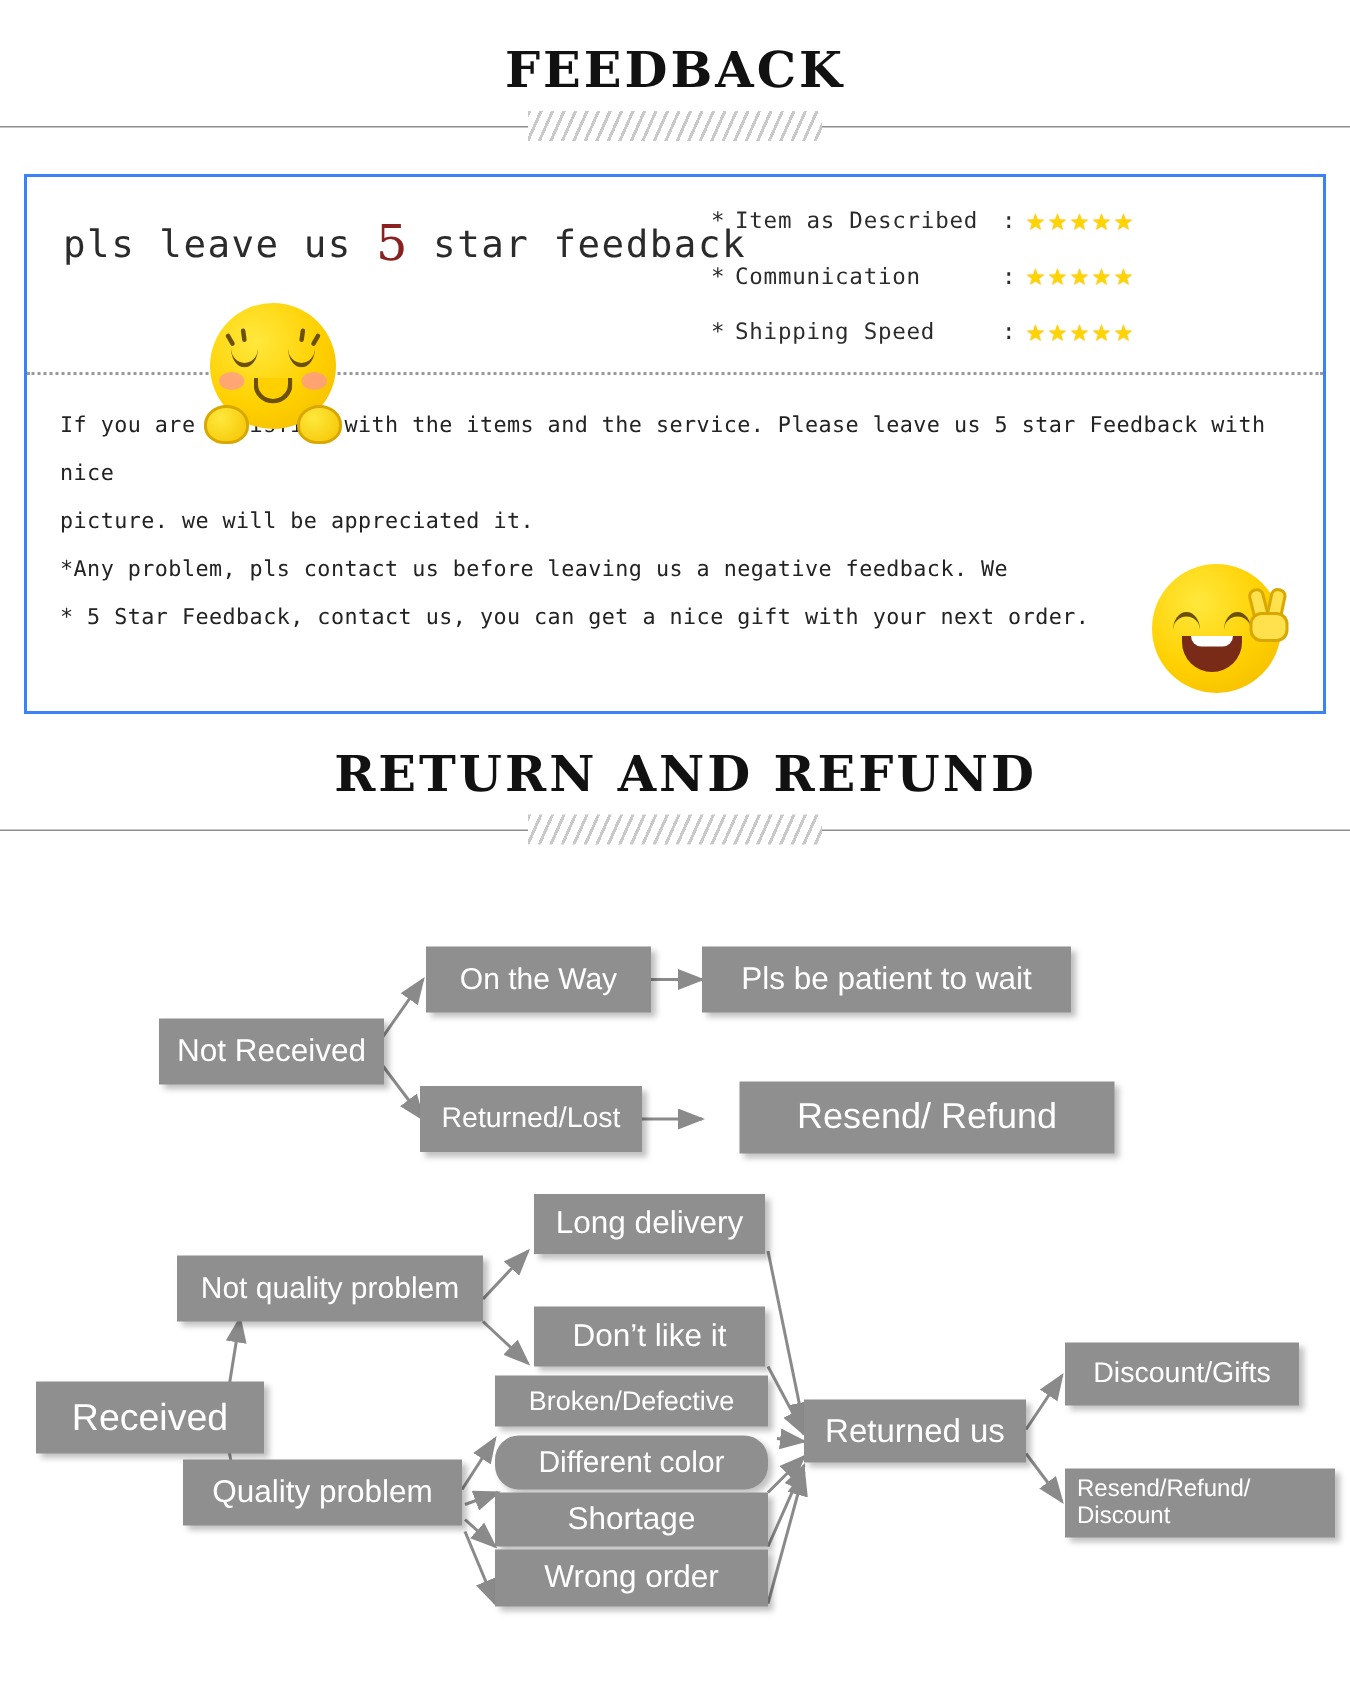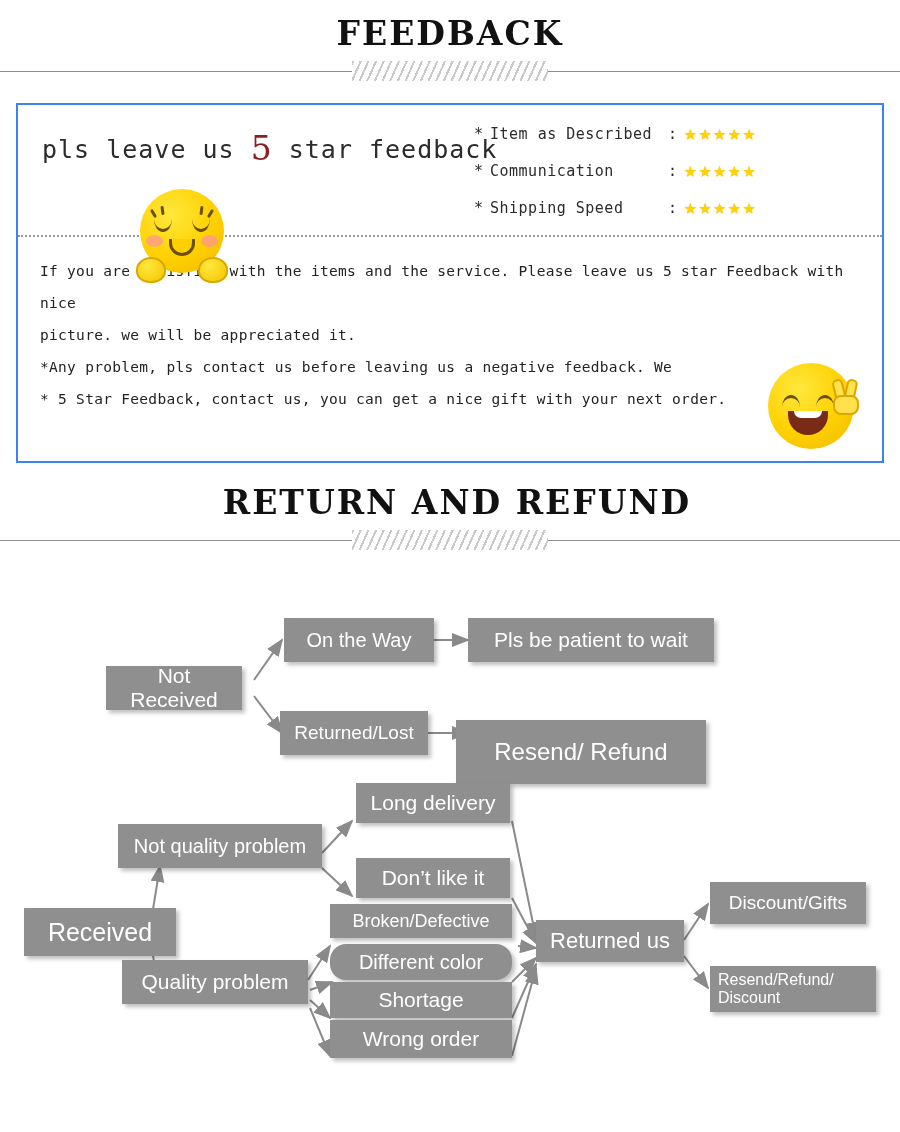--- a/index.html
+++ b/index.html
@@ -18,21 +18,21 @@
 
   
   .section-title {
     text-align: center;
     font-family: "DejaVu Serif", serif;
     font-size: 33px;
     letter-spacing: 2px;
     color: #111;
     font-weight: 700;
   }
-  #feedback-title { margin-top: 14px; }
+  #feedback-title { margin-top: 27px; }
   #return-title { margin-top: 10px; padding-left: 14px; }
 
   .rule-wrap {
     position: relative;
     height: 26px;
     margin-top: 6px;
   }
   .rule-line {
     position: absolute;
     top: 12px;
@@ -403,37 +403,37 @@
       <path d="M518,378 L536,380"></path>
       <path d="M512,414 L536,390"></path>
       <path d="M512,450 L536,396"></path>
       <path d="M512,488 L536,400"></path>
 
       <path d="M684,372 L708,336"></path>
       <path d="M684,388 L708,420"></path>
     </g>
   </svg>
 
-  <div class="node" style="left:106px; top:98px; width:136px; height:44px; font-size:21px;">Not Received</div>
+  <div class="node" style="left:106px; top:98px; width:150px; height:44px; font-size:21px;">Not Received</div>
   <div class="node" style="left:284px; top:50px; width:150px; height:44px; font-size:20px;">On the Way</div>
   <div class="node" style="left:280px; top:143px; width:148px; height:44px; font-size:19px;">Returned/Lost</div>
   <div class="node" style="left:468px; top:50px; width:246px; height:44px; font-size:21px;">Pls be patient to wait</div>
-  <div class="node" style="left:456px; top:140px; width:250px; height:64px; font-size:24px;margin-top:12px;">Resend/ Refund</div>
+  <div class="node" style="left:493px; top:140px; width:250px; height:48px; font-size:24px;">Resend/ Refund</div>
 
   <div class="node" style="left:24px; top:340px; width:152px; height:48px; font-size:25px;">Received</div>
 
   <div class="node" style="left:118px; top:256px; width:204px; height:44px; font-size:20px;">Not quality problem</div>
   <div class="node" style="left:356px; top:215px; width:154px; height:40px; font-size:21px;">Long delivery</div>
   <div class="node" style="left:122px; top:392px; width:186px; height:44px; font-size:21px;">Quality problem</div>
 
   <div class="node" style="left:356px; top:290px; width:154px; height:40px; font-size:21px;">Don’t like it</div>
 
   <div class="node" style="left:330px; top:336px; width:182px; height:34px; font-size:18px;">Broken/Defective</div>
   <div class="node" style="left:330px; top:376px; width:182px; height:36px; font-size:20px;border-radius:16px;">Different color</div>
   <div class="node" style="left:330px; top:414px; width:182px; height:36px; font-size:21px;">Shortage</div>
   <div class="node" style="left:330px; top:452px; width:182px; height:38px; font-size:21px;">Wrong order</div>
 
   <div class="node" style="left:536px; top:352px; width:148px; height:42px; font-size:22px;">Returned us</div>
 
   <div class="node" style="left:710px; top:314px; width:156px; height:42px; font-size:19px;">Discount/Gifts</div>
-  <div class="node" style="left:710px; top:398px; width:166px; height:46px; font-size:16px; justify-content:flex-start; text-align:left;">Resend/Refund/
+  <div class="node" style="left:710px; top:398px; width:180px; height:46px; font-size:16px; justify-content:flex-start; text-align:left;">Resend/Refund/
 Discount</div>
 </div>
 
 </body></html>

